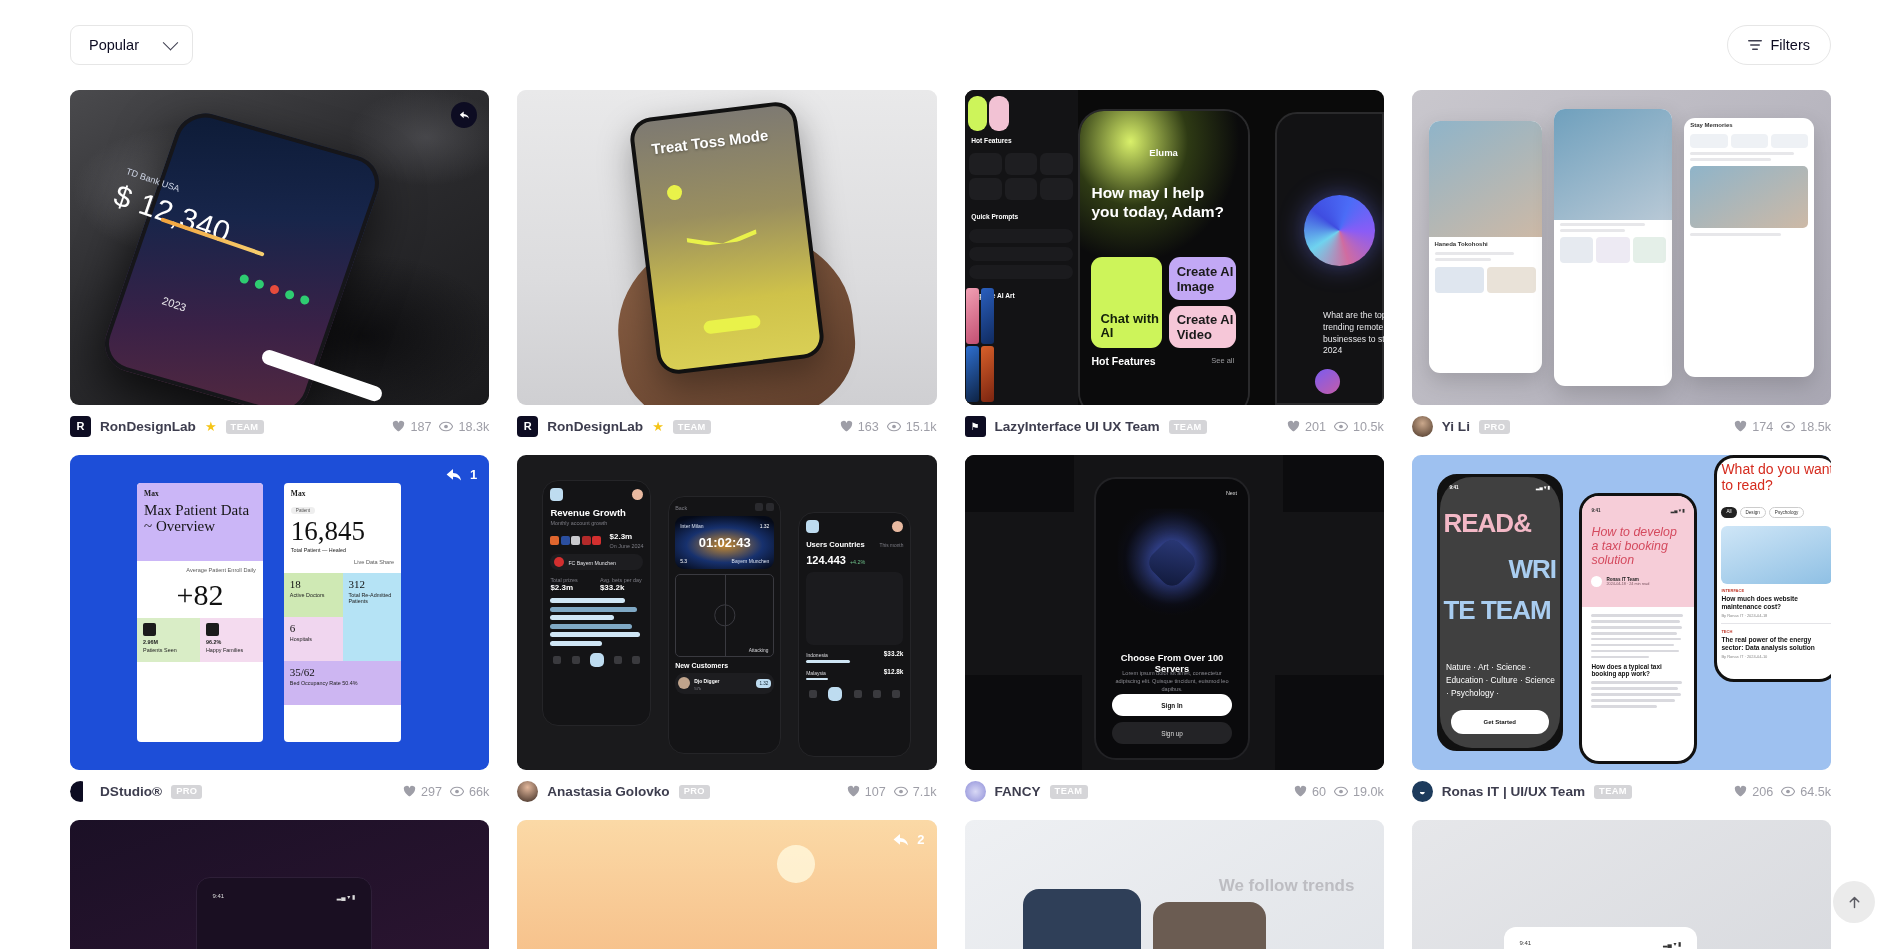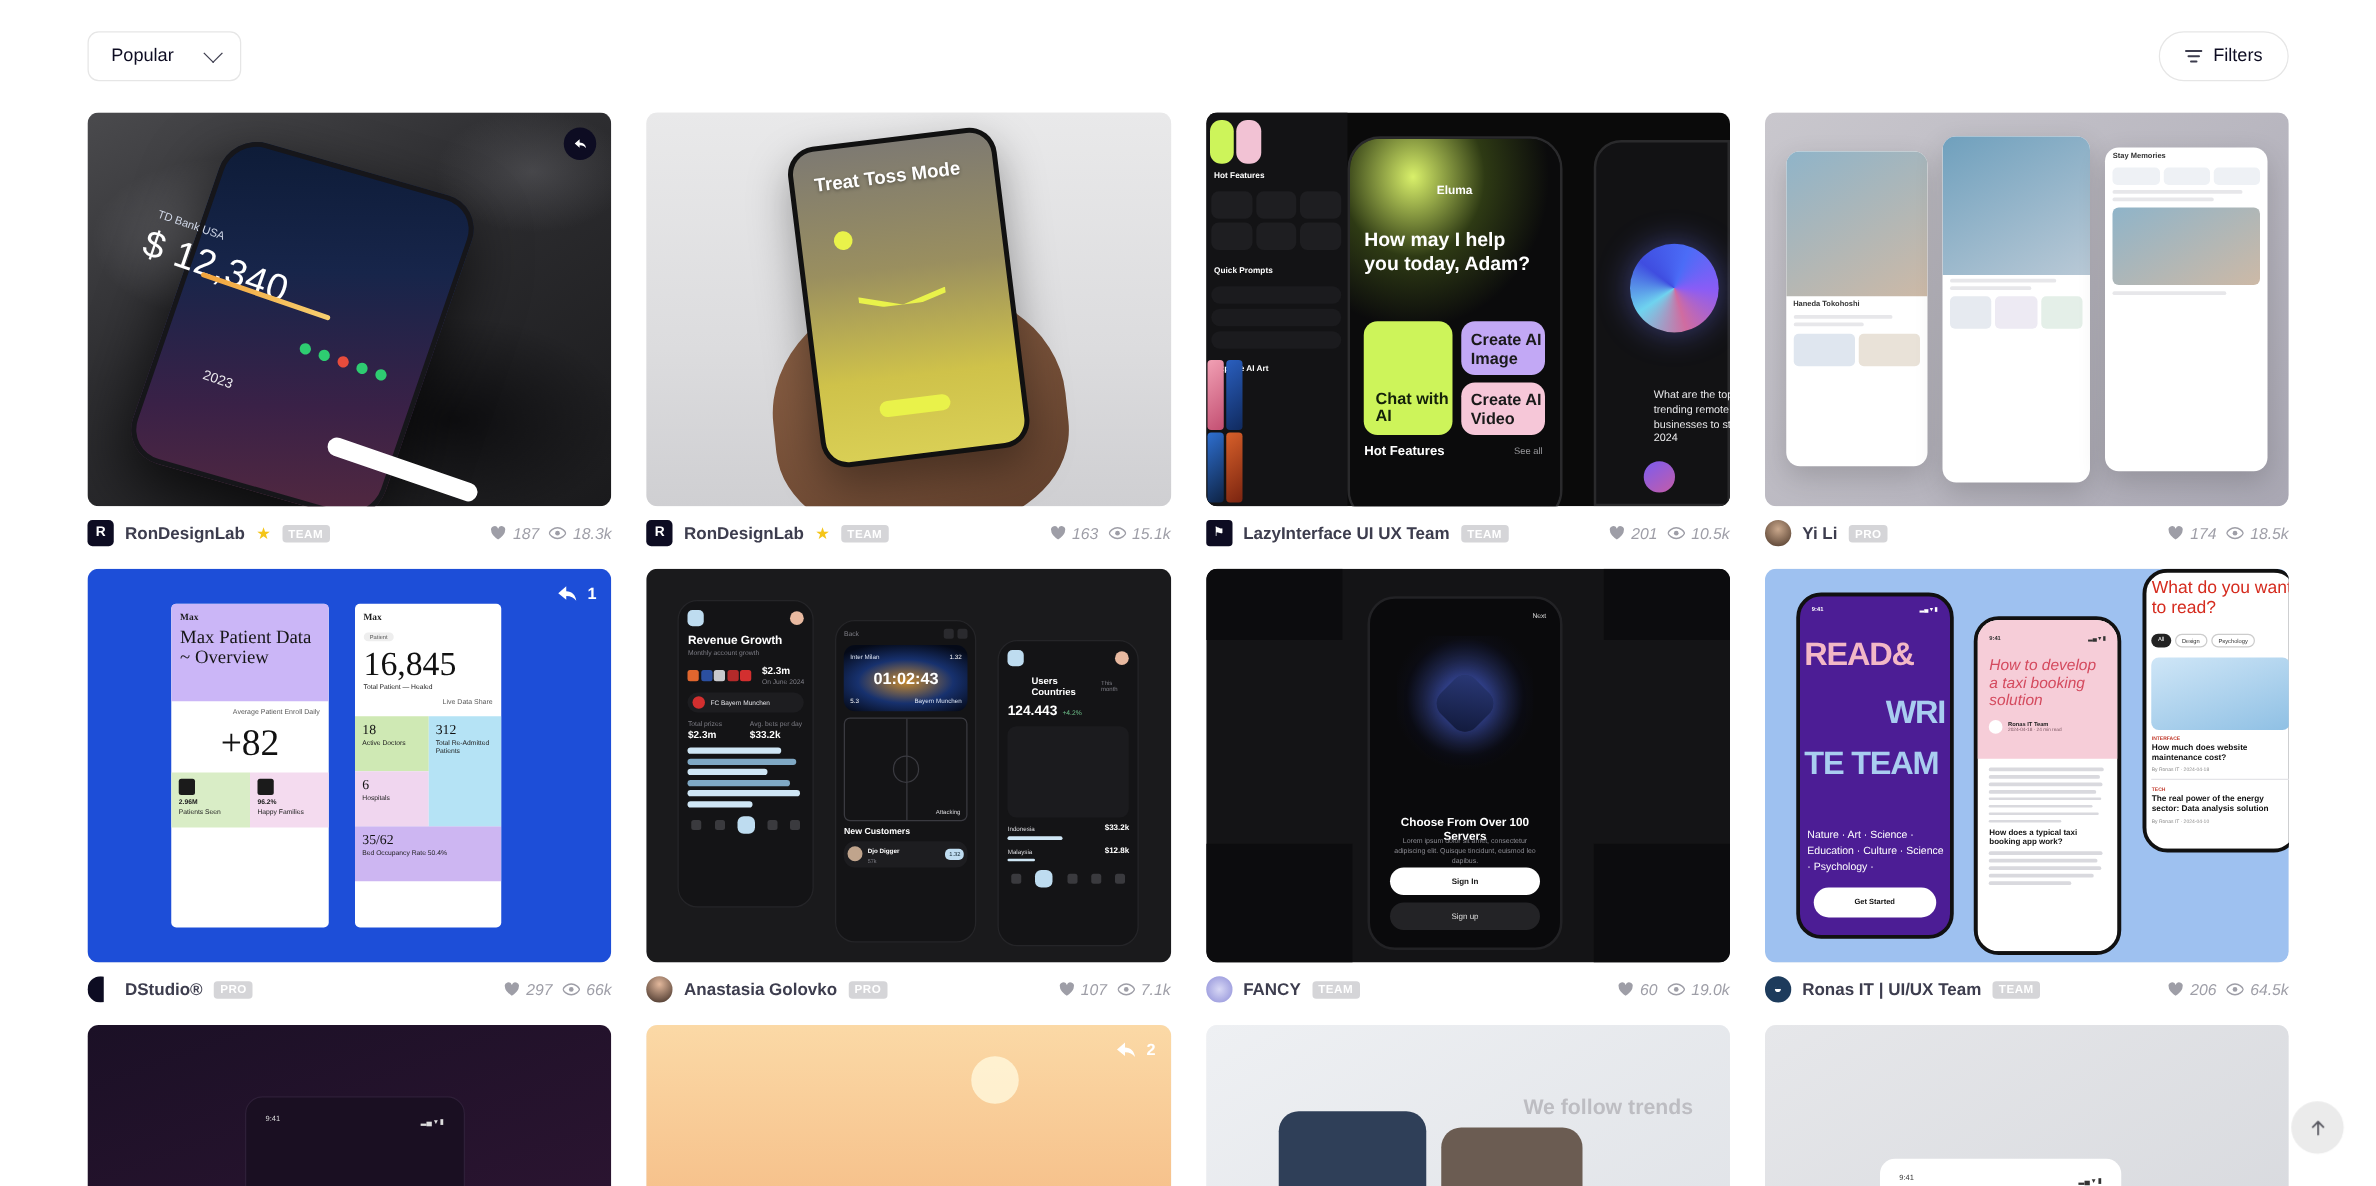--- a/index.html
+++ b/index.html
@@ -108,21 +108,21 @@
     font-size: 13.6px; color: #3d3d4e; font-weight: 700;
     white-space: nowrap; cursor: pointer;
   }
   .star { font-size: 13px; color: #f5c518; line-height: 1; }
   .badge {
     font-size: 9.3px; font-weight: 700; letter-spacing: .4px;
     color: #ffffff; background: #d5d5d8;
     padding: 2.5px 5px 2px; border-radius: 3px; line-height: 1;
   }
   .stats { margin-left: auto; display: flex; align-items: center; gap: 8px; }
-  .stat { display: flex; gap: 5px; font-style: italic; }
+  .stat { display: flex; gap: 5px; }
   .stat .num { font-size: 12.6px; color: #9e9ea7; font-weight: 400; }
 
   
   .ov-btn {
     position: absolute; top: 12px; right: 12px;
     width: 26px; height: 26px; border-radius: 50%;
     background: rgba(255,255,255,.94);
     display: flex; align-items: center; justify-content: center;
     cursor: pointer;
   }
@@ -312,21 +312,21 @@
             background:#232326; border-radius:20px; display:flex; align-items:center;
             justify-content:center; color:#ddd; font-size:6.4px; }
 
   
   .a8 { background:#9ec1f0; }
   .a8 .dev { position:absolute; background:#111; border-radius:20px;
              border:3px solid #111; overflow:hidden; }
   .a8 .d1 { left:6%; top:6%; width:30%; height:88%; }
   .a8 .d2 { left:40%; top:12%; width:28%; height:86%; }
   .a8 .d3 { left:72%; top:0%; width:30%; height:72%; }
-  .a8 .redscr { position:absolute; inset:0; background:#4c1d95; }
+  .a8 .redscr { position:absolute; inset:0; background:#404040;border-radius:32px; }
   .a8 .rw { position:absolute; color:#f3b8c6; font-weight:700;
             font-size:26px; line-height:.92; letter-spacing:-1px; }
   .a8 .rw.blue { color:#a9cdf0; }
   .a8 .tags { position:absolute; left:5%; bottom:18%; width:94%;
               color:#fff; font-size:8.4px; line-height:1.5; }
   .a8 .gbtn { position:absolute; left:9%; bottom:5%; width:82%; height:9%;
               background:#fff; border-radius:20px; display:flex;
               align-items:center; justify-content:center;
               font-size:6px; font-weight:700; color:#111; }
   .a8 .wscr { position:absolute; inset:0; background:#fff; }
@@ -775,21 +775,21 @@
             <span style="background:#bedcf0;color:#10232e;font-size:4.6px;border-radius:4px;padding:2px 3px;">1.32</span>
           </div>
         </div>
 
         <div class="p p3">
           <div style="display:flex;justify-content:space-between;align-items:center;">
             <div class="sqico"></div>
             <div style="width:11px;height:11px;border-radius:50%;background:#e8b9a0;"></div>
           </div>
           <div style="display:flex;justify-content:space-between;align-items:center;margin-top:7px;">
-            <span class="t" style="font-size:7.6px;margin-left:19px;">Users Countries</span>
+            <span class="t" style="font-size:7.6px;">Users Countries</span>
             <span class="sub" style="font-size:4.8px;">This month</span>
           </div>
           <div style="display:flex;align-items:baseline;gap:4px;margin-top:5px;">
             <span class="t" style="font-size:11px;">124.443</span>
             <span class="sub" style="color:#6ec08a;">+4.2%</span>
           </div>
           <div style="margin-top:6px;height:32%;background:#1b1b1e;border-radius:7px;"></div>
           <div style="margin-top:5px;">
             <div style="display:flex;justify-content:space-between;">
               <span class="sub" style="font-size:5px;color:#dedee2;">Indonesia</span>

